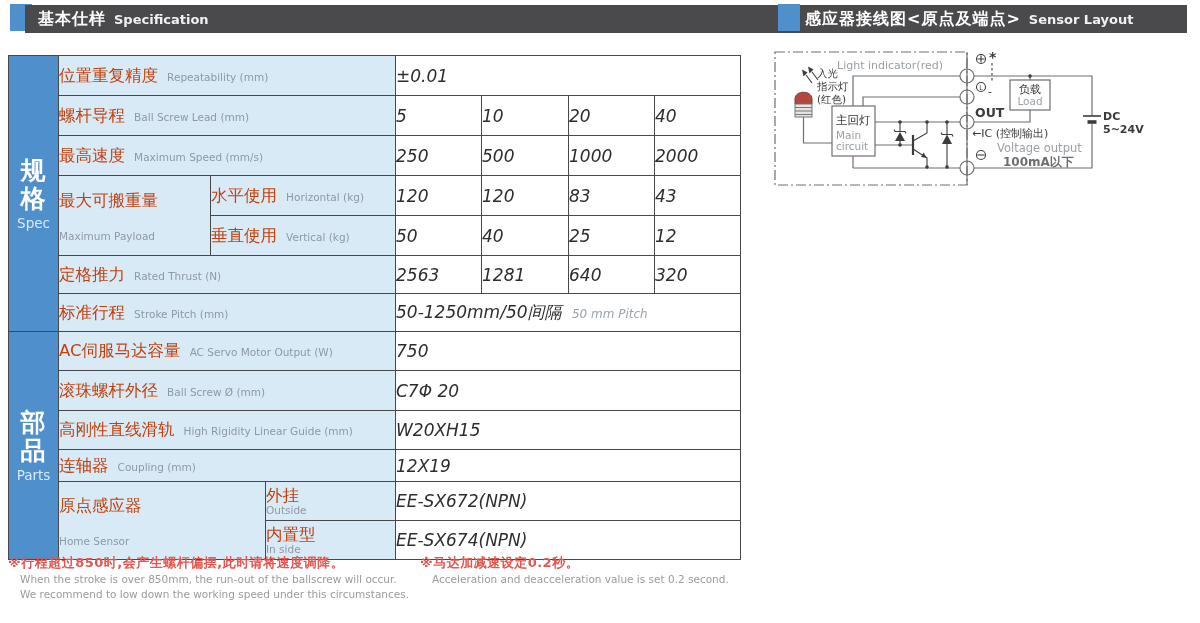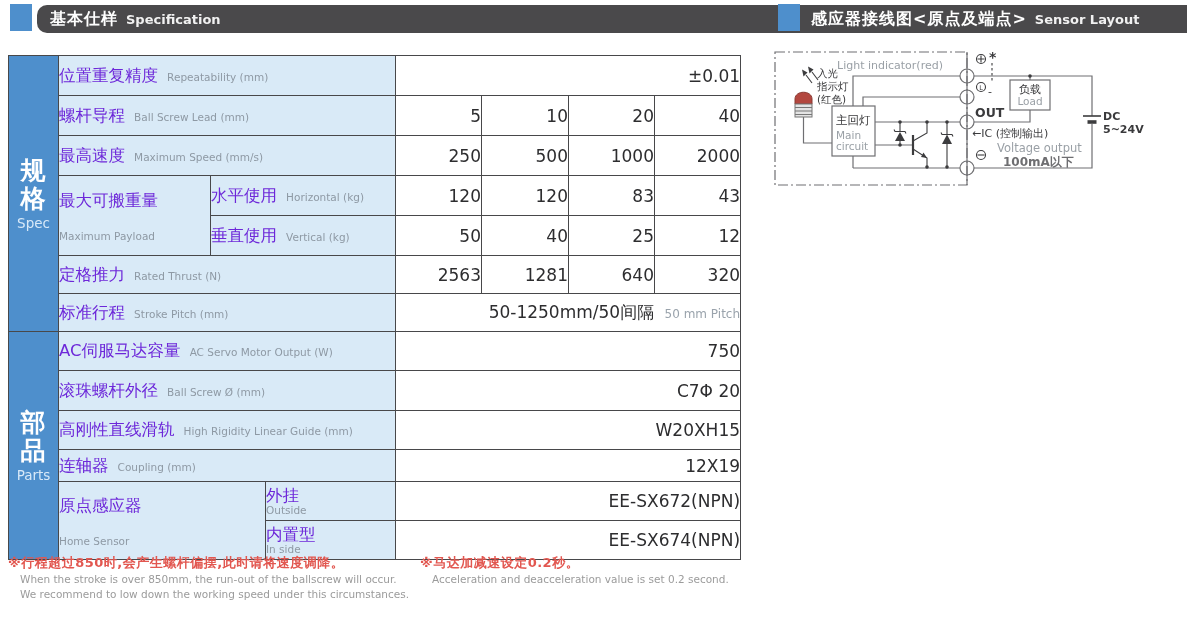--- a/index.html
+++ b/index.html
@@ -9,26 +9,26 @@
   .accent{position:absolute;top:4px;width:22px;height:27px;background:#4E8FCC;}
   .hbar{position:absolute;top:5px;height:28px;background:#4A494B;color:#fff;display:flex;align-items:center;padding-left:13px;box-sizing:border-box;white-space:nowrap;overflow:hidden;}
   .hbar .zh{font-size:16px;font-weight:bold;letter-spacing:1px;}
   .hbar .en{font-size:13px;font-weight:600;margin-left:8px;color:#F1F1F1;}
 
   
   table.spec{position:absolute;left:8px;top:55px;width:732px;border-collapse:collapse;table-layout:fixed;}
   table.spec td{border:1px solid #48484A;padding:0;box-sizing:border-box;overflow:hidden;vertical-align:middle;}
   td.lbl{background:#D9EAF7;padding-left:9px;white-space:nowrap;}
   td.sub{background:#D9EAF7;padding-left:8px;white-space:nowrap;}
-  .zh-l{font-size:16.5px;color:#6d28d9;font-weight:500;}
+  .zh-l{font-size:16.5px;color:#c2410c;font-weight:500;}
   .en-l{font-size:10.5px;color:#8E99A4;margin-left:4px;}
   .blk .en-l{display:block;margin-left:0;margin-top:18px;}
   .tight .zh-l{line-height:1.0;}
   .tight .en-l{display:block;margin-left:0;line-height:1.0;margin-top:0;}
-  td.val{background:#fff;text-align:right;font-size:17px;color:#2D2D2F;white-space:nowrap;}
+  td.val{background:#fff;text-align:left;font-size:17px;color:#2D2D2F;white-space:nowrap;font-style:italic;}
   .v-en{font-size:12px;color:#9AA3AC;margin-left:5px;}
   td.side{background:#4E8FCC;color:#fff;text-align:center;}
   .side-zh{font-size:25px;font-weight:bold;line-height:1.12;letter-spacing:1px;}
   .side-en{font-size:13.5px;color:#D8E9F8;margin-top:2px;}
 
   
   .note{position:absolute;top:554px;white-space:nowrap;}
   .note .red{font-size:13px;font-weight:bold;color:#E25750;letter-spacing:0.5px;}
   .note .g{font-size:10.5px;color:#9B9B9B;line-height:1.45;margin-left:12px;}
 
@@ -41,27 +41,27 @@
   .dt{fill:#3A3A3C;}
   .gt{fill:#9AA0A6;}
   svg.diag text{font-family:"DejaVu Sans","Liberation Sans",sans-serif;}
 </style>
 </head>
 <body>
 
 <div class="page">
 
   <div class="accent" style="left:10px;"></div>
-  <div class="hbar" style="left:37px;width:829px;border-radius:10px;">
+  <div class="hbar" style="left:25px;width:829px;">
     <span class="zh">基本仕样</span>
     <span class="en">Specification</span>
   </div>
 
   <div class="accent" style="left:778px;"></div>
-  <div class="hbar" style="left:801px;width:386px;padding-left:10px;">
+  <div class="hbar" style="left:801px;width:386px;padding-left:4px;">
     <span class="zh">感应器接线图&lt;原点及端点&gt;</span>
     <span class="en">Sensor Layout</span>
   </div>
 
   <table class="spec">
     <colgroup>
       <col style="width:50px">
         <col style="width:152px">
         <col style="width:55px">
         <col style="width:130px">

